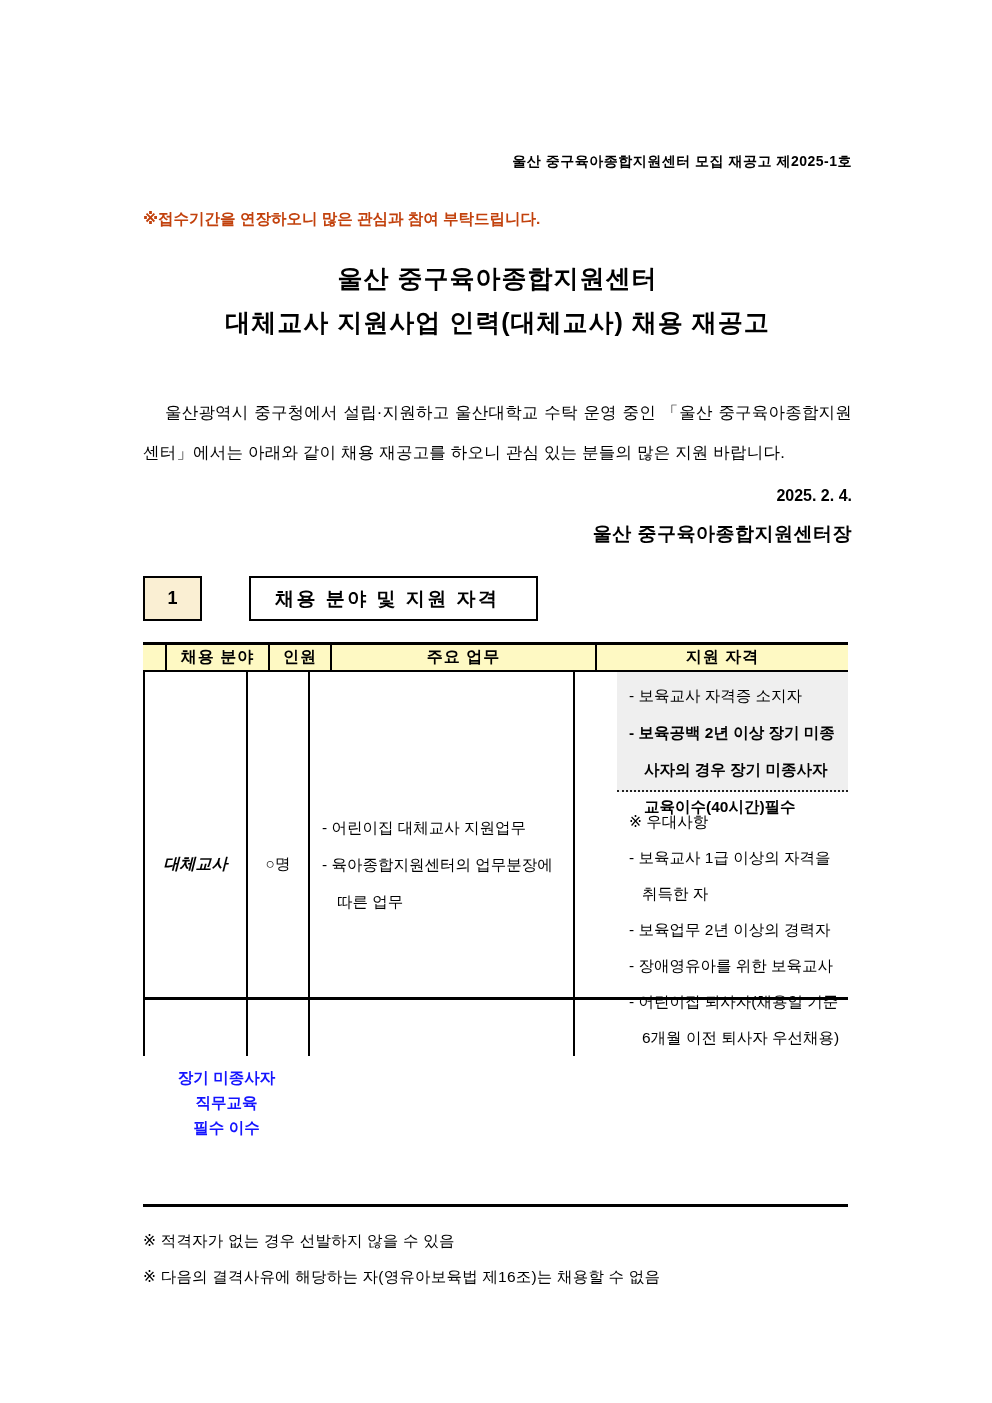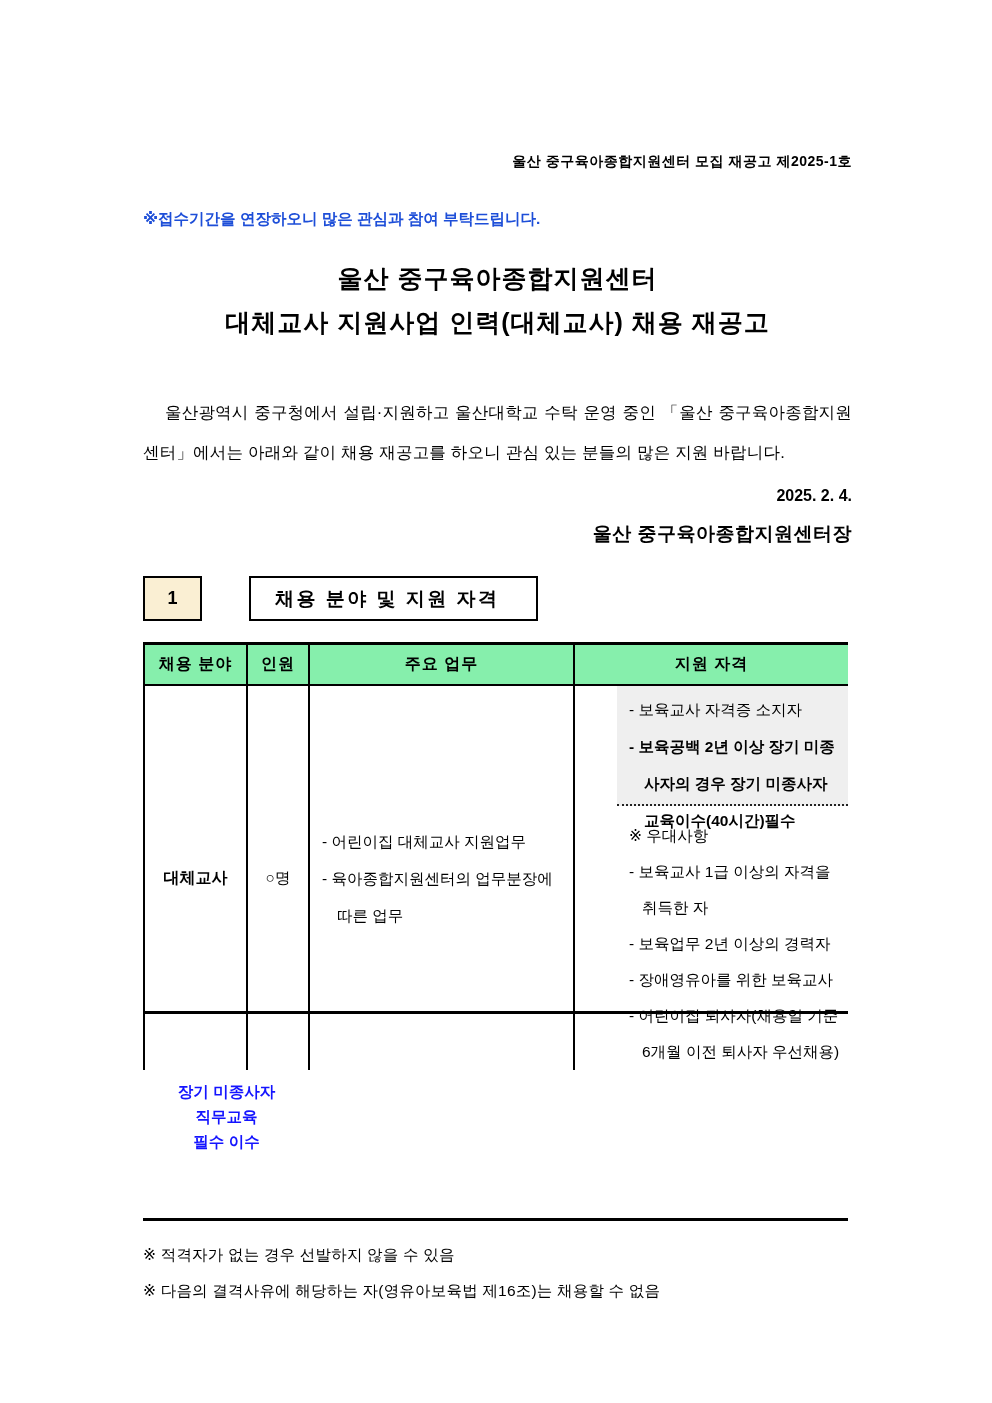--- a/index.html
+++ b/index.html
@@ -14,21 +14,21 @@
 
   .ref-line {
     padding-top:150px;
     text-align:right;
     font-size:14px; font-weight:bold;
     line-height:22px;
     letter-spacing:0.5px;
   }
   .red-notice {
     margin-top:36px;
-    color:#1d4ed8;
+    color:#c2410c;
     font-size:15.5px; font-weight:bold;
     line-height:22px;
   }
   .doc-title {
     margin-top:26px;
     text-align:center;
     font-size:25px; font-weight:bold;
     line-height:44px;
     letter-spacing:1px;
   }
@@ -74,34 +74,35 @@
     padding-left:24px;
     font-size:19px; font-weight:bold;
     letter-spacing:2.5px;
     margin-left:36px;
   }
 
   .tbl { margin-top:21px; width:705px; border-top:3px solid #000; font-size:15.5px; }
   .tr { display:grid; }
   .thead {
     grid-template-columns:105px 62px 265px 1fr;
-    height:41px;
-    background:#86efac;
+    height:27px;
+    background:#fef9c3;
     border-bottom:2px solid #000;
+    padding-left:22px;
   }
   .th {
     display:flex; align-items:center; justify-content:center;
     font-weight:bold; font-size:16px; letter-spacing:1px;
   }
   .bl { border-left:2px solid #000; }
   .br { border-right:2px solid #000; }
 
   .row1 { grid-template-columns:105px 62px 265px 1fr; height:328px; border-bottom:3px solid #000; }
   .cell-center { display:flex; align-items:center; justify-content:center; }
-  .field-name { font-weight:bold; font-size:16px; }
+  .field-name { font-weight:bold; font-size:16px;font-style:italic; }
   .duties-cell { display:flex; flex-direction:column; justify-content:center; padding:0 8px 0 12px; }
   .bullet { padding-left:15px; text-indent:-15px; line-height:37px; }
   .qual-cell { display:flex; flex-direction:column;padding-left:42px; }
   .qual-required {
     height:120px;
     background:#efefef;
     border-bottom:2px dotted #222;
     padding:5px 8px 0 12px;
   }
   .qual-preferred { flex:1; padding:12px 8px 0 12px; }

